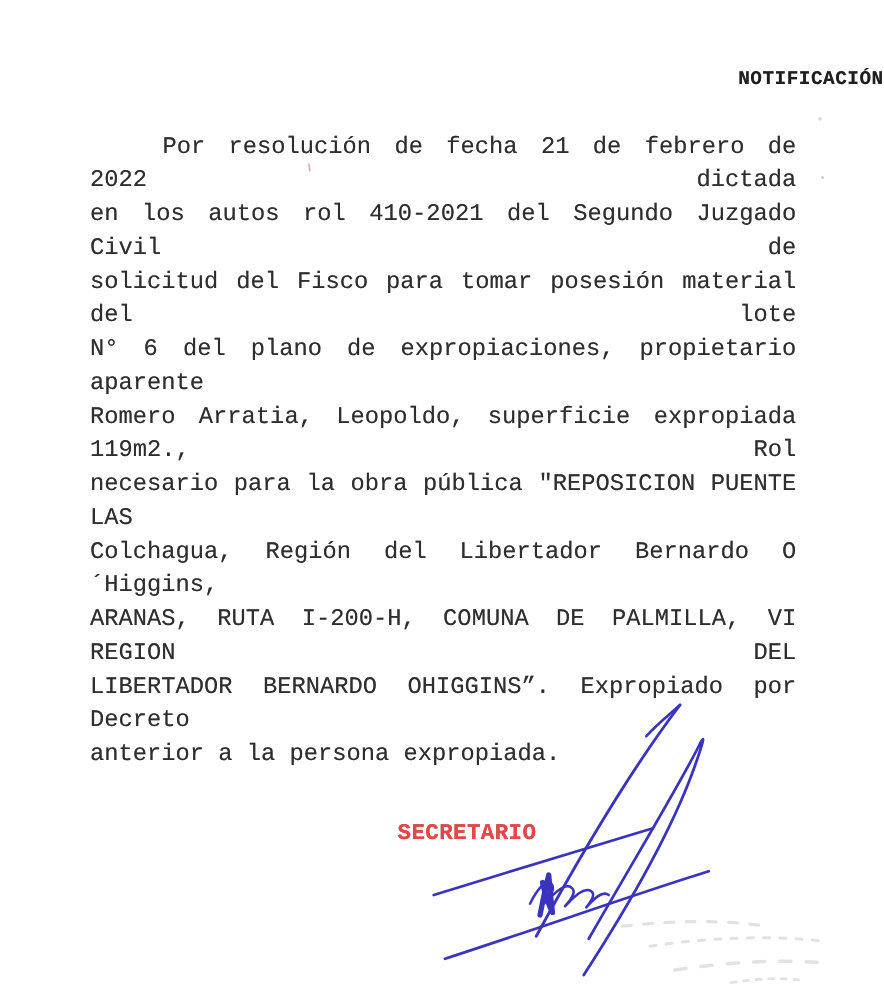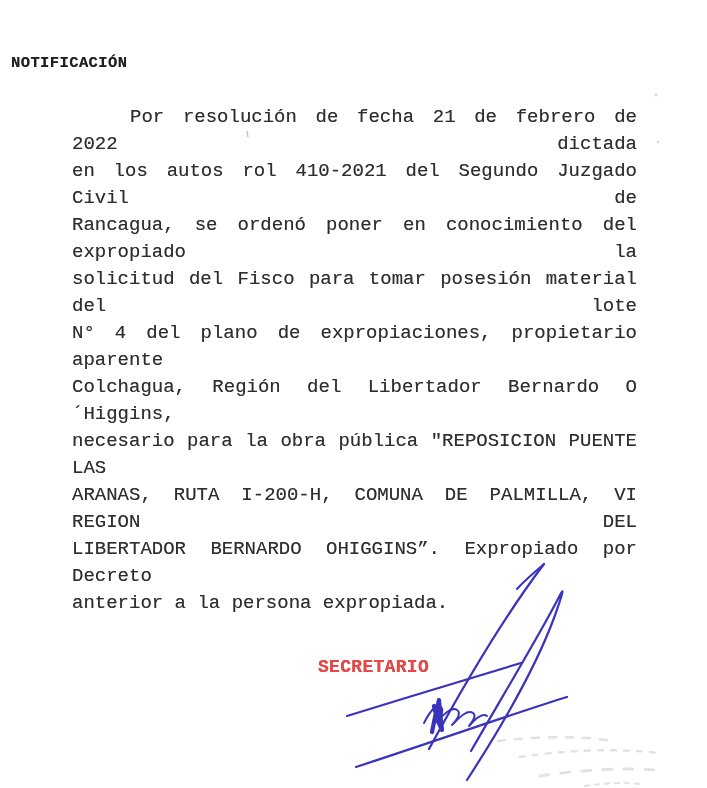--- a/index.html
+++ b/index.html
@@ -8,21 +8,21 @@
     position:relative;
     width:707px;height:788px;
     background:var(--paper,#ffffff);
     font-family:"Liberation Mono","DejaVu Sans Mono",monospace;
     color:var(--text,#2e2e2e);
     overflow:hidden;
   }
   .doc-title{
     position:absolute;left:0;top:54px;width:100%;
     box-sizing:border-box;padding-left:11px;
-    text-align:left;
+    text-align:right;
     font-weight:bold;font-size:15.5px;letter-spacing:.4px;
     color:#1f1f1f;
     text-shadow:0 0 .4px rgba(30,30,30,.65);
   }
   .doc-body{
     position:absolute;left:72px;top:104px;width:565px;
     font-size:19px;line-height:27px;
     text-shadow:0 0 .4px rgba(40,40,40,.55);
   }
   .line{text-align:justify;text-align-last:justify;}
@@ -50,25 +50,25 @@
 </head>
 <body>
 
 <div class="page">
 
   <div class="doc-title">NOTIFICACIÓN</div>
 
   <div class="doc-body">
       <div class="line first">Por resolución de fecha 21 de febrero de 2022 dictada</div>
       <div class="line">en los autos rol 410-2021 del Segundo Juzgado Civil de</div>
-      <div class="line">Rancagua, se ordenó poner en conocimiento del expropiado la</div>
       <div class="line">solicitud del Fisco para tomar posesión material del lote</div>
-      <div class="line">N° 4 del plano de expropiaciones, propietario aparente</div>
+      <div class="line">N° 6 del plano de expropiaciones, propietario aparente</div>
+      <div class="line">Romero Arratia, Leopoldo, superficie expropiada 119m2., Rol</div>
+      <div class="line">necesario para la obra pública "REPOSICION PUENTE LAS</div>
       <div class="line">Colchagua, Región del Libertador Bernardo O´Higgins,</div>
-      <div class="line">necesario para la obra pública "REPOSICION PUENTE LAS</div>
       <div class="line">ARANAS, RUTA I-200-H,  COMUNA DE PALMILLA, VI REGION DEL</div>
       <div class="line">LIBERTADOR BERNARDO OHIGGINS”. Expropiado por Decreto</div>
       <div class="line last">anterior a la persona expropiada.</div>
     </div>
 
   <div class="secretary">SECRETARIO</div>
 
   <svg class="ink-layer" viewBox="0 0 707 788">
 
     <g>

